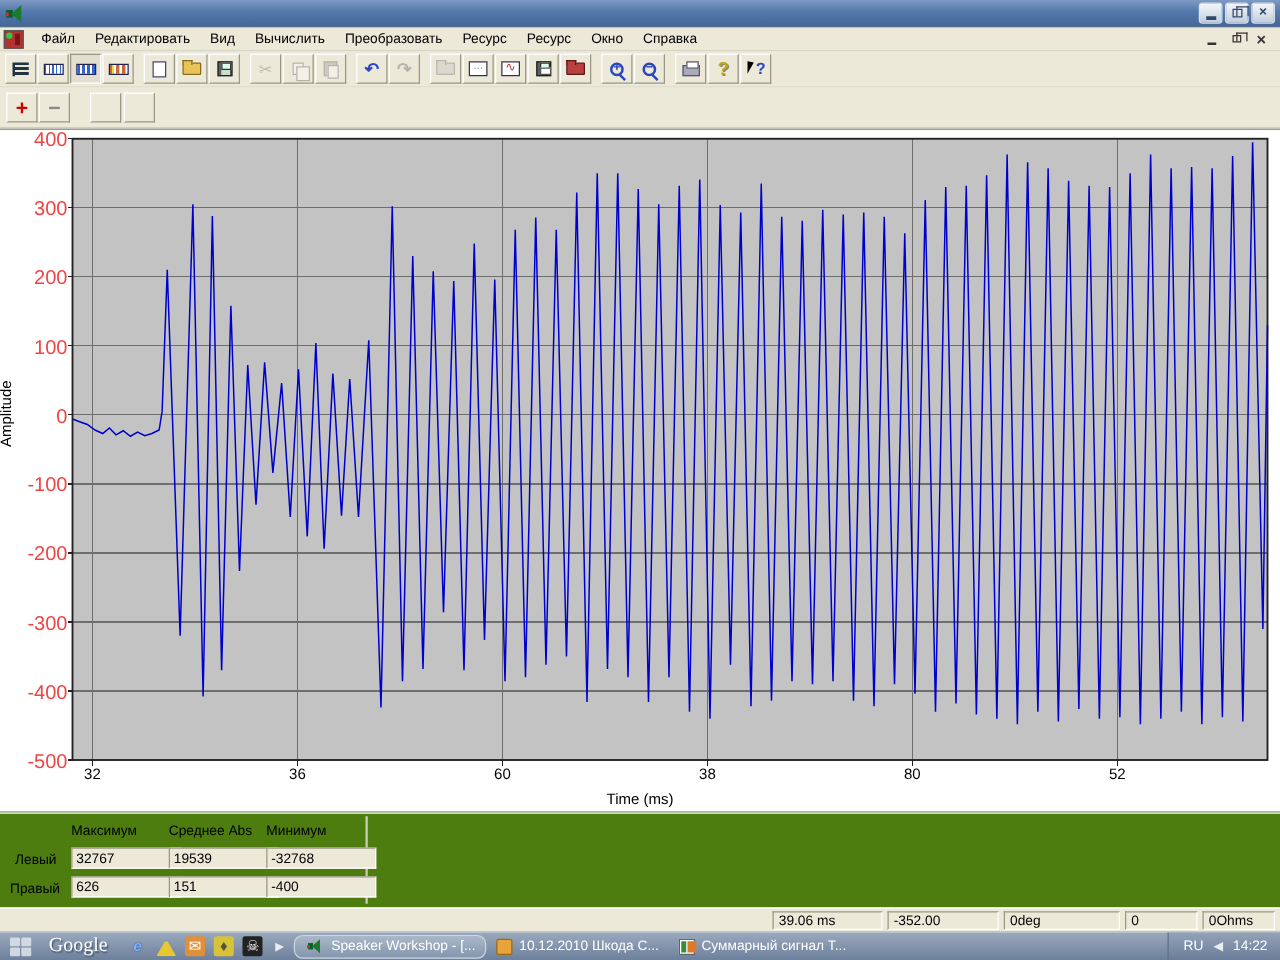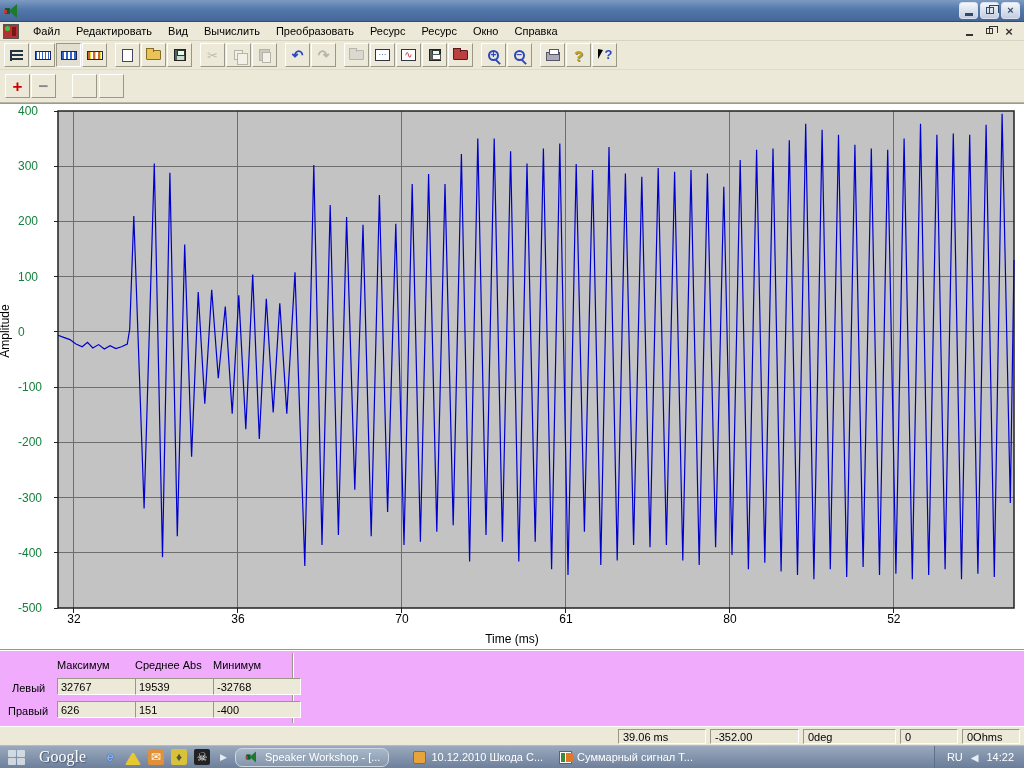--- a/index.html
+++ b/index.html
@@ -80,27 +80,27 @@
   .ic-paste:before{content:"";position:absolute;left:2px;top:2px;width:7px;height:9px;border:1px solid #667;background:#fff}
   .ic-undo{color:#2a46c0;font-weight:bold;font-size:14px}
   .ic-redo{color:#667;font-weight:bold;font-size:14px}
   .plusbtn{color:#c00;font-size:17px;font-weight:bold}
   .minusbtn{color:#888;font-size:17px;font-weight:bold}
   .tbtn.blank{margin-left:1px}
 
   
   .chartwrap{position:absolute;left:0;top:103px;width:1024px;height:547px;background:#fff;border-top:1px solid #999}
   .chartwrap svg{position:absolute;left:0;top:0}
-  .ylab{position:absolute;width:36px;text-align:left;font-size:12px;left:18px;color:#15803d}
+  .ylab{position:absolute;width:36px;text-align:right;font-size:16px;left:18px;color:#ef4444}
   .xlab{position:absolute;width:30px;text-align:center;font-size:12px;top:508px;color:#000}
   .axis-x{position:absolute;top:528px;left:462px;width:100px;text-align:center;font-size:12px}
   .axis-y{position:absolute;left:-30px;top:220px;width:70px;text-align:center;font-size:12px;transform:rotate(-90deg)}
 
   
-  .stats{position:absolute;left:0;top:650px;width:1024px;height:76px;background:#f0abfc;
+  .stats{position:absolute;left:0;top:650px;width:1024px;height:76px;background:#4d7c0f;
     border-top:1px solid #fff;box-shadow:0 -1px 0 #9a9784}
   .stats .vline{position:absolute;left:292px;top:2px;width:1px;height:70px;background:#9a9784;box-shadow:1px 0 0 #fff}
   .stat-h{position:absolute;top:8px;font-size:11px}
   .stat-l{position:absolute;font-size:11px}
   .stat-f{position:absolute;height:17px;border:1px solid;border-color:#9a9784 #fff #fff #9a9784;background:#ece9d8;
     font-size:11px;padding:2px 0 0 3px;width:88px}
 
   
   .statusbar{position:absolute;left:0;top:726px;width:1024px;height:19px;background:#ece9d8;border-top:1px solid #fff}
   .sb-panel{position:absolute;top:2px;height:15px;border:1px solid;border-color:#9a9784 #fff #fff #9a9784;
@@ -115,21 +115,21 @@
   .google{font-family:"Liberation Serif",serif;font-size:16px;color:#fff;text-shadow:1px 1px 1px #49596f;margin-right:16px}
   .ql{display:flex;gap:7px;align-items:center;margin-right:10px}
   .ql .qi{width:16px;height:16px;display:flex;align-items:center;justify-content:center;font-size:12px;border-radius:2px}
   .qi-ie{color:#7fb4ff;font-weight:bold;font-style:italic;font-size:15px;text-shadow:0 0 1px #236}
   .qi-delphi{width:0;height:0;border-left:7px solid transparent;border-right:7px solid transparent;border-bottom:12px solid #e8c832;position:relative}
   .qi-msg{background:#e09038;color:#fff;font-size:9px}
   .qi-agent{background:#d8c23a;color:#553;font-size:10px;font-weight:bold}
   .qi-skull{background:#222;color:#eee;font-size:11px}
   .ql-arrow{color:#e8edf2;font-size:9px;margin-right:8px}
   .task{display:flex;align-items:center;gap:5px;font-size:11px;color:#fff;padding:2px 8px;white-space:nowrap}
-  .task.active{border:1px solid #cdd7e3;border-radius:7px;background:linear-gradient(#aab7c8,#8496ad);height:19px;margin-right:16px}
+  .task.active{border:1px solid #cdd7e3;border-radius:7px;background:linear-gradient(#aab7c8,#8496ad);height:19px;margin-right:0}
   .task .doc-ic{width:13px;height:13px;border-radius:2px;background:#e8a33d;border:1px solid #9a6a14;flex:none}
   .task .grid-ic{width:13px;height:13px;background:#fff;border:1px solid #567;flex:none;display:grid;grid-template-columns:4px 7px;gap:1px;padding:1px}
   .task .grid-ic i:first-child{background:#3a8a3a}
   .task .grid-ic i:last-child{background:#e07828}
   .tray{margin-left:auto;height:23px;display:flex;align-items:center;gap:8px;padding:0 10px 0 12px;border-left:1px solid #5d7089;background:linear-gradient(#93a3b8,#687b98)}
   .tray .lang{font-size:11px;color:#fff}
   .tray .chev{color:#e8edf2;font-size:10px}
   .tray .clock{font-size:11px;color:#fff}
 </style>
 </head>
@@ -309,22 +309,22 @@
   <span class="ylab" style="top: 110.444px;">200</span>
   <span class="ylab" style="top: 165.667px;">100</span>
   <span class="ylab" style="top: 220.889px;">0</span>
   <span class="ylab" style="top: 276.111px;">-100</span>
   <span class="ylab" style="top: 331.333px;">-200</span>
   <span class="ylab" style="top: 386.556px;">-300</span>
   <span class="ylab" style="top: 441.778px;">-400</span>
   <span class="ylab" style="top: 497px;">-500</span>
   <span class="xlab" style="left: 58.988px;">32</span>
   <span class="xlab" style="left: 222.967px;">36</span>
-  <span class="xlab" style="left: 386.947px;">70</span>
-  <span class="xlab" style="left: 550.926px;">61</span>
+  <span class="xlab" style="left: 386.947px;">60</span>
+  <span class="xlab" style="left: 550.926px;">38</span>
   <span class="xlab" style="left: 714.906px;">80</span>
   <span class="xlab" style="left: 878.885px;">52</span>
   <span class="axis-x">Time (ms)</span>
   <span class="axis-y">Amplitude</span>
 </div>
 
 <div class="stats">
   <span class="vline"></span>
   <span class="stat-h" style="left:57px">Максимум</span>
   <span class="stat-h" style="left:135px">Среднее Abs</span>

